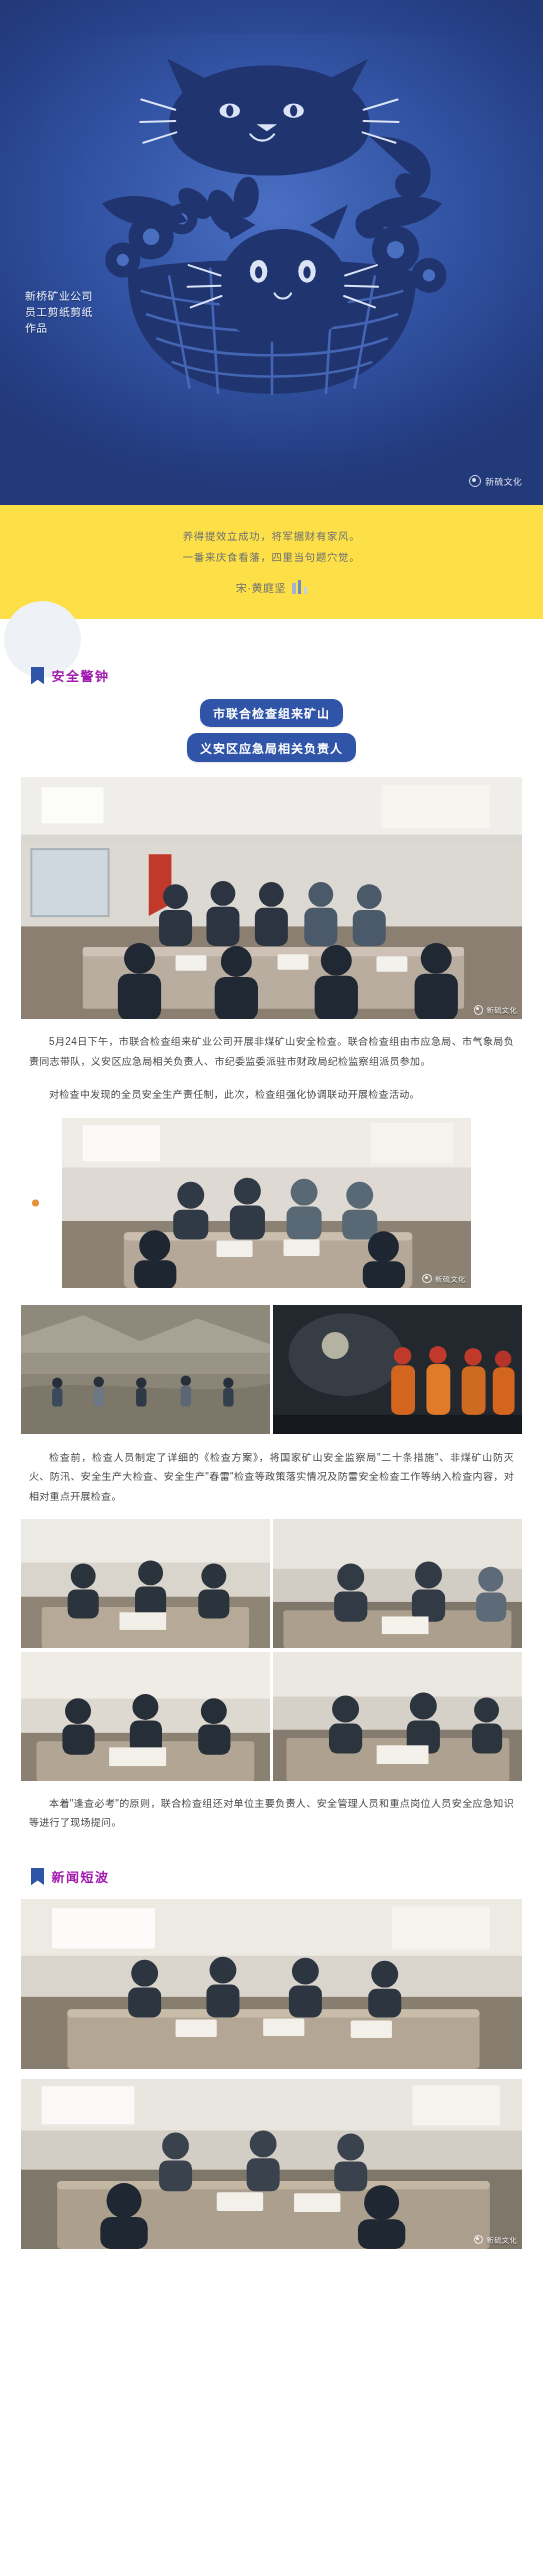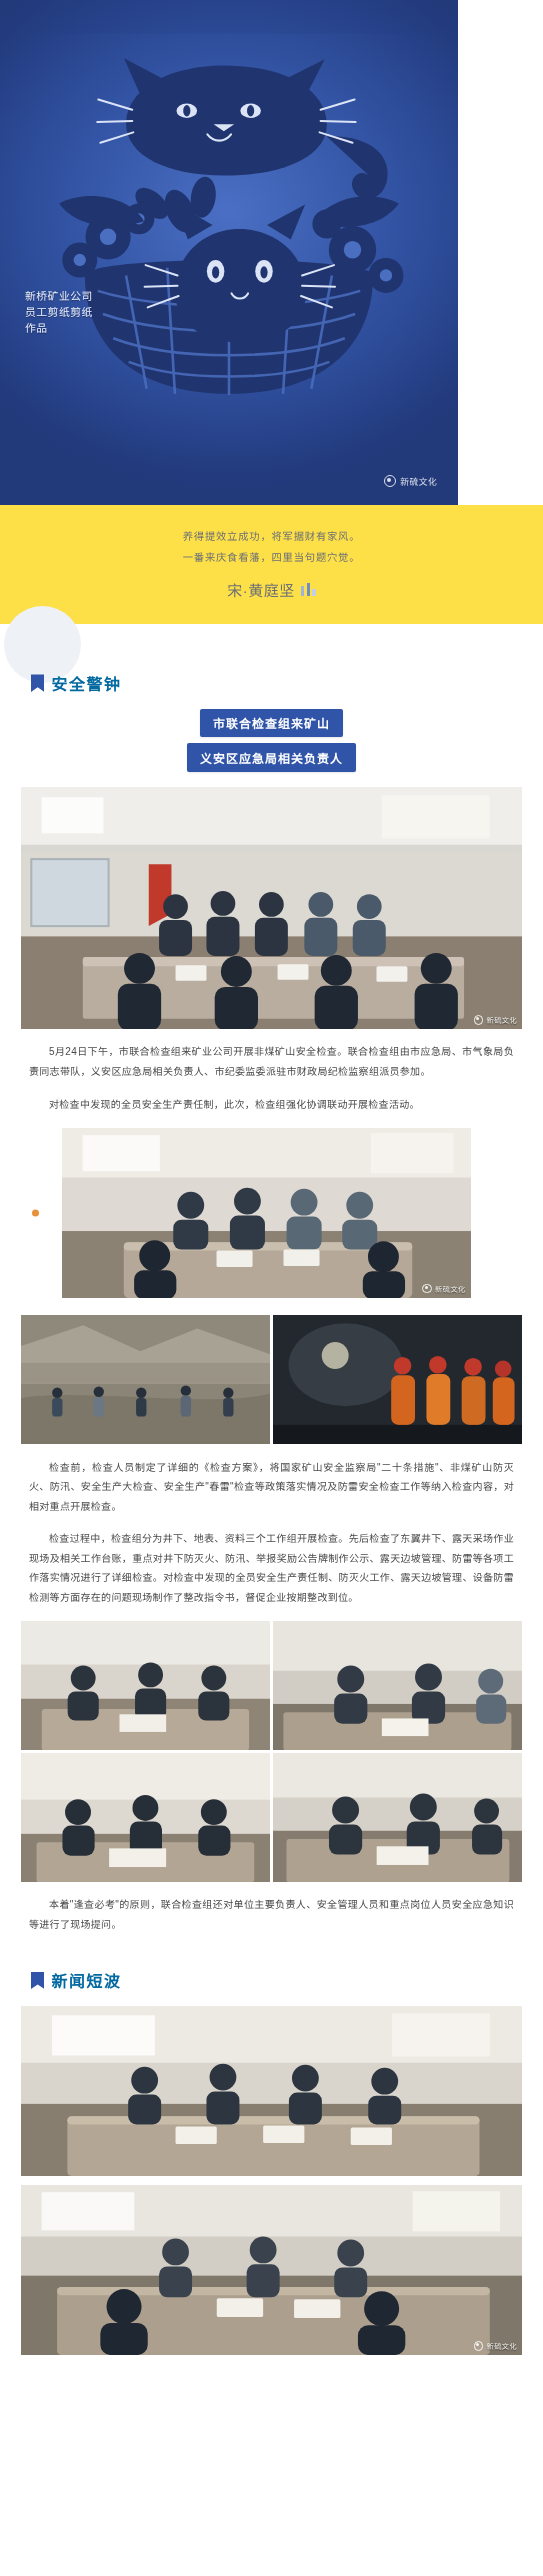--- a/index.html
+++ b/index.html
@@ -17,21 +17,21 @@
     width: 543px;
     margin: 0 auto;
     background: #ffffff;
     position: relative;
     overflow: hidden;
   }
 
   
   .hero {
     position: relative;
-    width: 458px;
+    width: 543px;
     height: 505px;
     background: #2e4f9e;
     overflow: hidden;
   }
   .hero-inner {
     position: absolute;
     inset: 0;
     background:
       radial-gradient(ellipse 70% 55% at 50% 42%, #3f63b8 0%, #2d4d9c 55%, #22397a 100%);
   }
@@ -97,21 +97,21 @@
   }
   .quote-attr-row {
     margin-top: 11.3px;
     display: flex;
     justify-content: center;
     align-items: center;
     gap: 6.2px;
   }
   .quote-attr {
     color: #6c6f76;
-    font-size: 15px;
+    font-size: 11px;
     letter-spacing: 0.5px;
   }
   .attr-bars { display: inline-flex; gap: 2.1px; align-items: flex-end; }
   .attr-bars i {
     display: block;
     width: 3.6px;
     background: #9fb4d8;
   }
   .attr-bars i:nth-child(1) { height: 10.3px; }
   .attr-bars i:nth-child(2) { height: 13.4px; background: #6f8fc4; }
@@ -141,41 +141,41 @@
     margin-bottom: 13.4px;
   }
   .flag {
     width: 13.4px;
     height: 17.5px;
     background: #2f54a8;
     clip-path: polygon(0 0, 100% 0, 100% 100%, 50% 74%, 0 100%);
     flex: none;
   }
   .section-title {
-    font-size: 16px;
-    color: #0369a1;
+    font-size: 13px;
+    color: #a21caf;
     letter-spacing: 1.5px;
     font-weight: bold;
   }
 
   
   .pill-stack {
     display: flex;
     flex-direction: column;
     align-items: center;
     gap: 6.2px;
     margin: 3.1px 0 15.5px;
   }
   .pill {
     background: #2f54a8;
     color: #ffffff;
     font-size: 12px;
     letter-spacing: 1px;
     padding: 5.7px 13.4px;
-    border-radius: 2px;
+    border-radius: 10px;
     font-weight: bold;
     box-shadow: 0 1px 2.1px rgba(0,0,0,.10);
     white-space: nowrap;
   }
 
   
   .para {
     font-size: 10px;
     line-height: 1.95;
     color: #4a4a4a;
@@ -534,21 +534,20 @@
             <rect x="364" y="118" width="46" height="94" rx="14" fill="#cf6a22"></rect>
           <circle cx="444" cy="104" r="16" fill="#b5342a"></circle>
             <rect x="424" y="120" width="42" height="92" rx="14" fill="#d4651f"></rect>
         </g>
         <rect x="0" y="212" width="481" height="38" fill="#15191d"></rect>
       </svg>
     </div>
   </div>
 
   <p class="para">检查前，检查人员制定了详细的《检查方案》，将国家矿山安全监察局"二十条措施"、非煤矿山防灭火、防汛、安全生产大检查、安全生产"春雷"检查等政策落实情况及防雷安全检查工作等纳入检查内容，对相对重点开展检查。</p>
-  <p class="para">检查过程中，检查组分为井下、地表、资料三个工作组开展检查。先后检查了东翼井下、露天采场作业现场及相关工作台账，重点对井下防灭火、防汛、举报奖励公告牌制作公示、露天边坡管理、防雷等各项工作落实情况进行了详细检查。对检查中发现的全员安全生产责任制、防灭火工作、露天边坡管理、设备防雷检测等方面存在的问题现场制作了整改指令书，督促企业按期整改到位。</p>
 
   <div class="photo-block grid2b">
     <div class="photo" style="height:129px;">
       <svg class="scene" viewBox="0 0 481 250" preserveAspectRatio="none" aria-hidden="true">
         <rect width="481" height="250" fill="#d9d4cc"></rect>
         <rect x="0" y="0" width="481" height="84" fill="#eceae4"></rect>
         <rect x="0" y="150" width="481" height="100" fill="#8e8576"></rect>
         <rect x="40" y="170" width="400" height="80" rx="6" fill="#b6a997"></rect>
         <g fill="#2b333d">
           <circle cx="120" cy="110" r="24"></circle>

